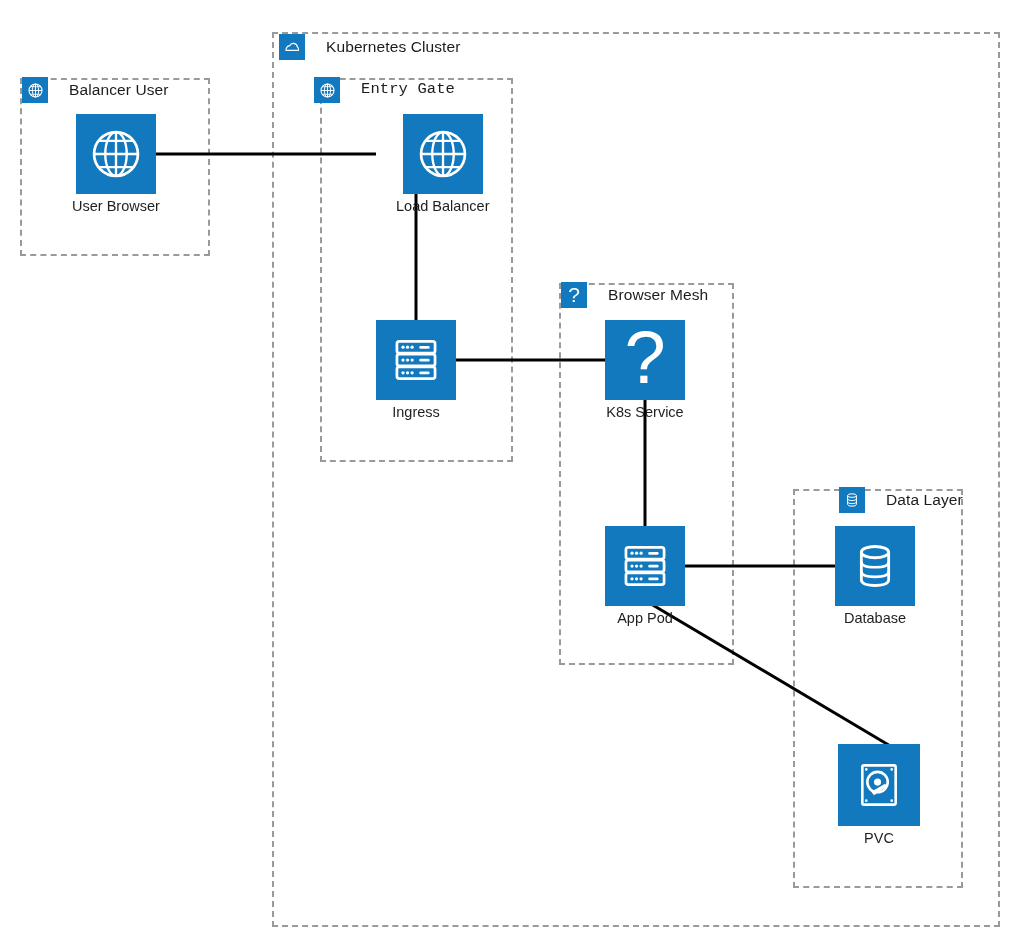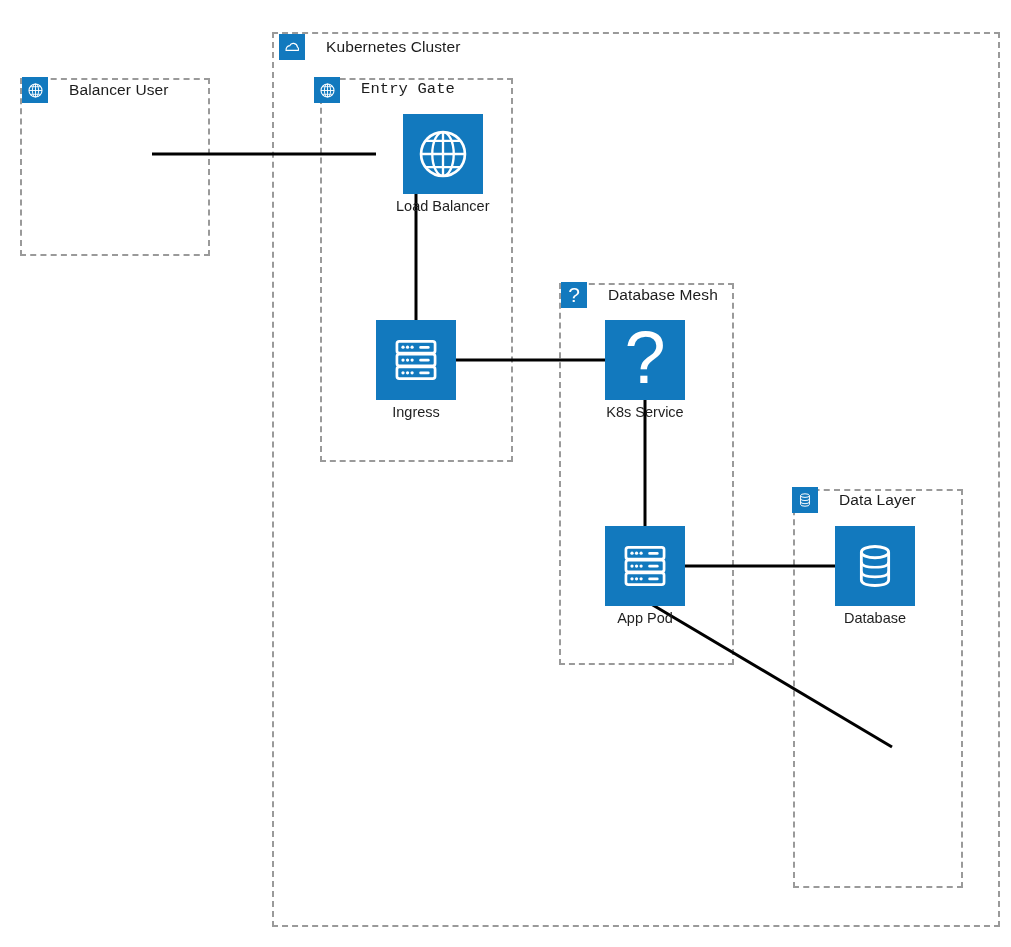--- a/index.html
+++ b/index.html
@@ -133,45 +133,60 @@
       </svg>
     </span>
     <span class="group-title">Entry Gate</span>
   </div>
 
   <div class="group" style="left:559px; top:283px; width:175px; height:382px;"></div>
   <div class="group-label" style="left:561px; top:282px;">
     <span class="group-badge">
       <span class="qmark-small">?</span>
     </span>
-    <span class="group-title">Database Mesh</span>
+    <span class="group-title">Browser Mesh</span>
   </div>
 
   <div class="group" style="left:793px; top:489px; width:170px; height:399px;"></div>
-  <div class="group-label" style="left:792px; top:487px;">
+  <div class="group-label" style="left:839px; top:487px;">
     <span class="group-badge">
       <svg width="16" height="16" viewBox="0 0 24 24">
         <ellipse cx="12" cy="5.4" rx="6.6" ry="2.7" fill="none" stroke="#fff" stroke-width="1.5"></ellipse>
         <path d="M5.4 5.4 V18.6 Q5.4 21.3 12 21.3 Q18.6 21.3 18.6 18.6 V5.4" fill="none" stroke="#fff" stroke-width="1.5"></path>
         <path d="M5.4 10.2 Q5.4 12.9 12 12.9 Q18.6 12.9 18.6 10.2" fill="none" stroke="#fff" stroke-width="1.4"></path>
         <path d="M5.4 14.8 Q5.4 17.5 12 17.5 Q18.6 17.5 18.6 14.8" fill="none" stroke="#fff" stroke-width="1.4"></path>
       </svg>
     </span>
     <span class="group-title">Data Layer</span>
   </div>
 
   <svg id="edges">
     <line class="edge" x1="152" y1="154" x2="376" y2="154"></line>
     <line class="edge" x1="416" y1="194" x2="416" y2="320"></line>
     <line class="edge" x1="456" y1="360" x2="605" y2="360"></line>
     <line class="edge" x1="645" y1="400" x2="645" y2="526"></line>
     <line class="edge" x1="685" y1="566" x2="835" y2="566"></line>
     <line class="edge" x1="646" y1="601" x2="892" y2="747"></line>
   </svg>
 
+  <div class="node" style="left:72px; top:114px;">
+    <div class="node-box" style="width:80px;height:80px;">
+      <span>
+        <svg width="56" height="56" viewBox="0 0 24 24">
+          <circle cx="12" cy="12" r="9.4" fill="none" stroke="#fff" stroke-width="1.15"></circle>
+          <ellipse cx="12" cy="12" rx="4.6" ry="9.4" fill="none" stroke="#fff" stroke-width="1.0"></ellipse>
+          <line x1="2.6" y1="12" x2="21.4" y2="12" stroke="#fff" stroke-width="1.0"></line>
+          <line x1="4.5" y1="6.4" x2="19.5" y2="6.4" stroke="#fff" stroke-width="0.95"></line>
+          <line x1="4.5" y1="17.6" x2="19.5" y2="17.6" stroke="#fff" stroke-width="0.95"></line>
+          <line x1="12" y1="2.6" x2="12" y2="21.4" stroke="#fff" stroke-width="1.0"></line>
+        </svg>
+      </span>
+    </div>
+    <div class="node-label">User Browser</div>
+  </div>
 
   <div class="node" style="left:396px; top:114px;">
     <div class="node-box" style="width:80px;height:80px;">
       <span>
         <svg width="56" height="56" viewBox="0 0 24 24">
           <circle cx="12" cy="12" r="9.4" fill="none" stroke="#fff" stroke-width="1.15"></circle>
           <ellipse cx="12" cy="12" rx="4.6" ry="9.4" fill="none" stroke="#fff" stroke-width="1.0"></ellipse>
           <line x1="2.6" y1="12" x2="21.4" y2="12" stroke="#fff" stroke-width="1.0"></line>
           <line x1="4.5" y1="6.4" x2="19.5" y2="6.4" stroke="#fff" stroke-width="0.95"></line>
           <line x1="4.5" y1="17.6" x2="19.5" y2="17.6" stroke="#fff" stroke-width="0.95"></line>
@@ -246,14 +261,31 @@
           <ellipse cx="12" cy="5.6" rx="6.3" ry="2.6" fill="none" stroke="#fff" stroke-width="1.3"></ellipse>
           <path d="M5.7 5.6 V18.4 Q5.7 21 12 21 Q18.3 21 18.3 18.4 V5.6" fill="none" stroke="#fff" stroke-width="1.3"></path>
           <path d="M5.7 10 Q5.7 12.6 12 12.6 Q18.3 12.6 18.3 10" fill="none" stroke="#fff" stroke-width="1.2"></path>
           <path d="M5.7 14.4 Q5.7 17 12 17 Q18.3 17 18.3 14.4" fill="none" stroke="#fff" stroke-width="1.2"></path>
         </svg>
       </span>
     </div>
     <div class="node-label">Database</div>
   </div>
 
+  <div class="node" style="left:838px; top:744px;">
+    <div class="node-box" style="width:82px;height:82px;">
+      <span>
+        <svg width="50" height="50" viewBox="0 0 24 24">
+          <rect x="4" y="2.6" width="16" height="18.8" rx="0.8" fill="none" stroke="#fff" stroke-width="1.25"></rect>
+          <circle cx="5.9" cy="4.5" r="0.62" fill="#fff"></circle>
+          <circle cx="18.1" cy="4.5" r="0.62" fill="#fff"></circle>
+          <circle cx="5.9" cy="19.5" r="0.62" fill="#fff"></circle>
+          <circle cx="18.1" cy="19.5" r="0.62" fill="#fff"></circle>
+          <circle cx="11.3" cy="10.6" r="4.9" fill="none" stroke="#fff" stroke-width="1.25"></circle>
+          <circle cx="11.3" cy="10.6" r="1.7" fill="#fff"></circle>
+          <path d="M15.9 12.6 L9.6 16.9 L8.3 15.2 L14.9 11.4 Z" fill="#fff"></path>
+        </svg>
+      </span>
+    </div>
+    <div class="node-label">PVC</div>
+  </div>
 
 </div>
 
 </body></html>

